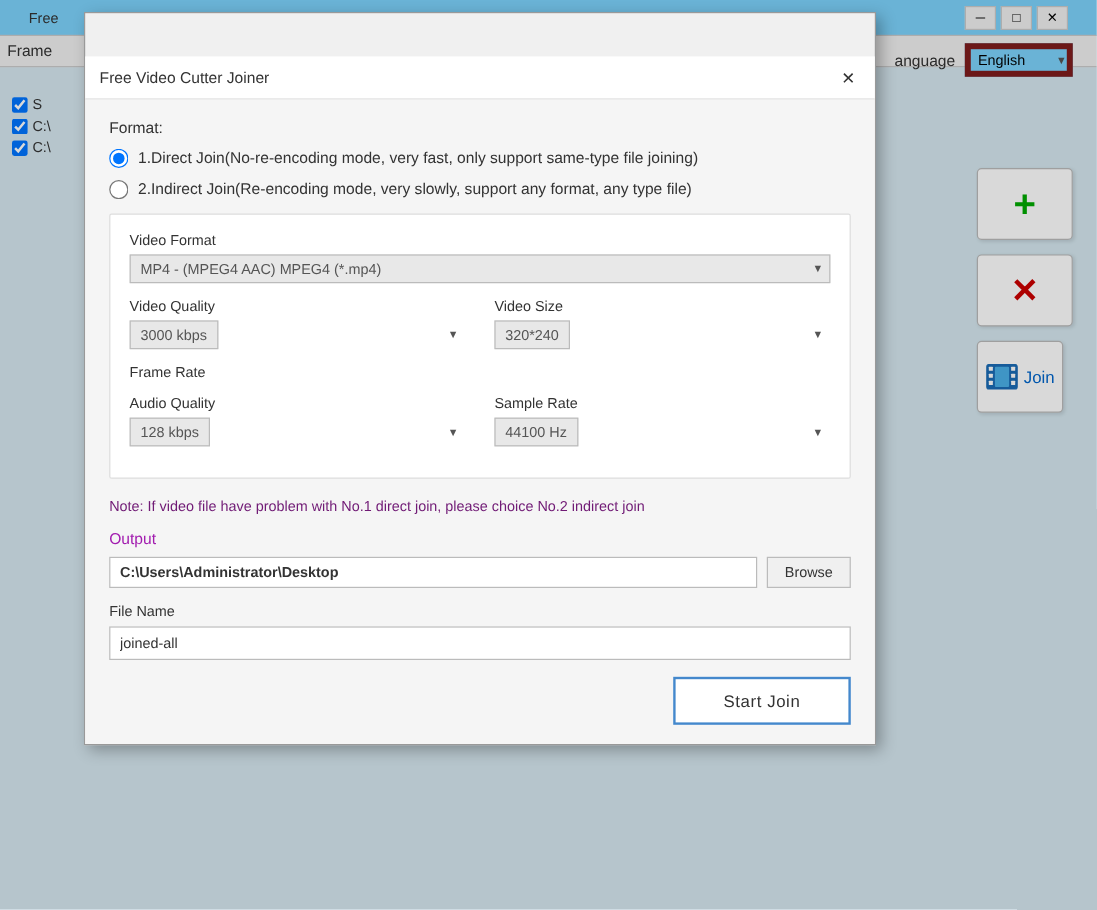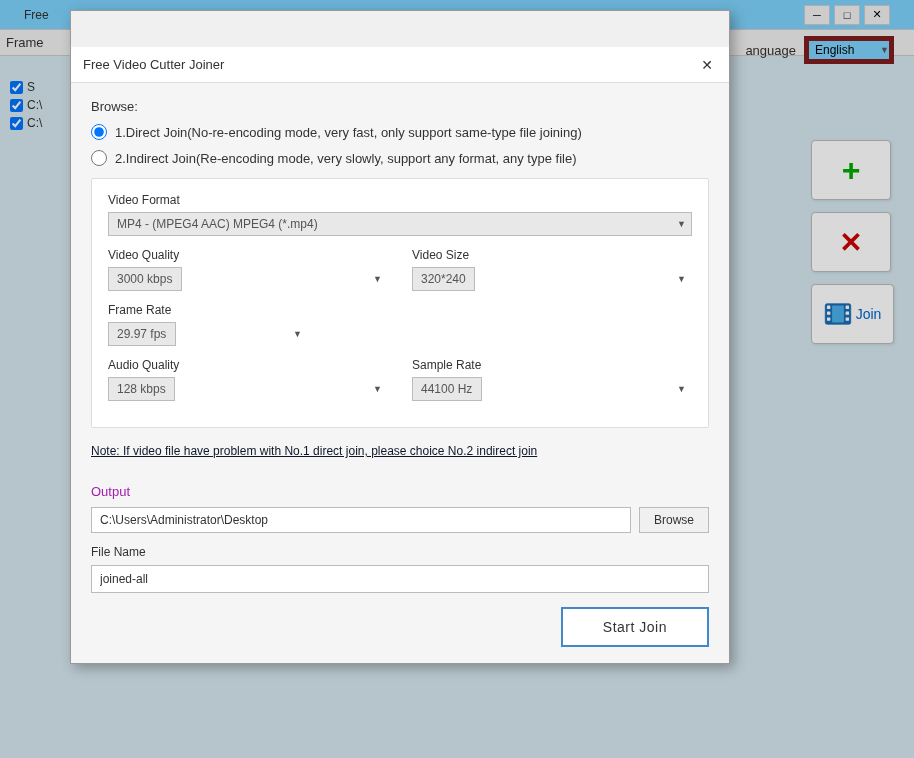--- a/index.html
+++ b/index.html
@@ -100,21 +100,21 @@
       line-height: 1;
     }
 
     .x-icon {
       font-size: 28px;
       color: #cc0000;
       font-weight: bold;
     }
 
     .join-btn {
-      width: 83px;
+      width: 72px;
       height: 60px;
       background: white;
       border: 1px solid #bbb;
       border-radius: 4px;
       display: flex;
       align-items: center;
       justify-content: center;
       cursor: pointer;
       gap: 4px;
       box-shadow: 1px 1px 3px rgba(0,0,0,0.1);
@@ -242,21 +242,21 @@
       color: #333;
       margin-bottom: 10px;
     }
 
     .radio-group {
       margin-bottom: 12px;
     }
 
     .radio-option {
       display: flex;
-      align-items: center;
+      align-items: flex-start;
       gap: 8px;
       margin-bottom: 10px;
     }
 
     .radio-option input[type="radio"] {
       width: 16px;
       height: 16px;
       cursor: pointer;
     }
 
@@ -315,24 +315,23 @@
       position: absolute;
       right: 6px;
       top: 50%;
       transform: translateY(-50%);
       pointer-events: none;
       color: #555;
     }
 
     .note-text {
       font-size: 12px;
-      color: #0f172a;
-      margin-bottom: 24px;
+      color: #701a75;
+      margin-bottom: 10px;
       line-height: 1.5;
-      text-decoration: underline;
     }
 
     
     .output-section {
       margin-top: 8px;
     }
 
     .output-label {
       font-size: 13px;
       color: #a21caf;
@@ -347,20 +346,21 @@
       margin-bottom: 12px;
     }
 
     .output-input {
       flex: 1;
       padding: 5px 8px;
       border: 1px solid #bbb;
       background: white;
       font-size: 12px;
       color: #333;
+      font-weight: bold;
     }
 
     .browse-btn {
       padding: 5px 14px;
       background: #f0f0f0;
       border: 1px solid #bbb;
       font-size: 12px;
       cursor: pointer;
       color: #333;
     }
@@ -471,21 +471,21 @@
 
 <div class="modal-overlay"></div>
 
 <div class="modal">
   <div class="modal-titlebar">
     <span class="modal-title">Free Video Cutter Joiner</span>
     <button class="modal-close">✕</button>
   </div>
 
   <div class="modal-body">
-    <div class="profile-label">Browse:</div>
+    <div class="profile-label">Format:</div>
 
     <div class="radio-group">
       <div class="radio-option">
         <input type="radio" name="join-mode" id="direct" checked="" style="">
         <label for="direct">1.Direct Join(No-re-encoding mode, very fast, only support same-type file joining)</label>
       </div>
       <div class="radio-option">
         <input type="radio" name="join-mode" id="indirect" style="">
         <label for="indirect">2.Indirect Join(Re-encoding mode, very slowly, support any format, any type file)</label>
       </div>
@@ -519,25 +519,20 @@
             <select class="form-select">
               <option>320*240</option>
             </select>
           </div>
         </div>
       </div>
 
       <div class="form-row">
         <div class="form-group" style="max-width: 200px;">
           <label>Frame Rate</label>
-          <div class="select-wrapper">
-            <select class="form-select">
-              <option>29.97 fps</option>
-            </select>
-          </div>
         </div>
       </div>
 
       <div class="form-row">
         <div class="form-group">
           <label>Audio Quality</label>
           <div class="select-wrapper">
             <select class="form-select">
               <option>128 kbps</option>
             </select>

